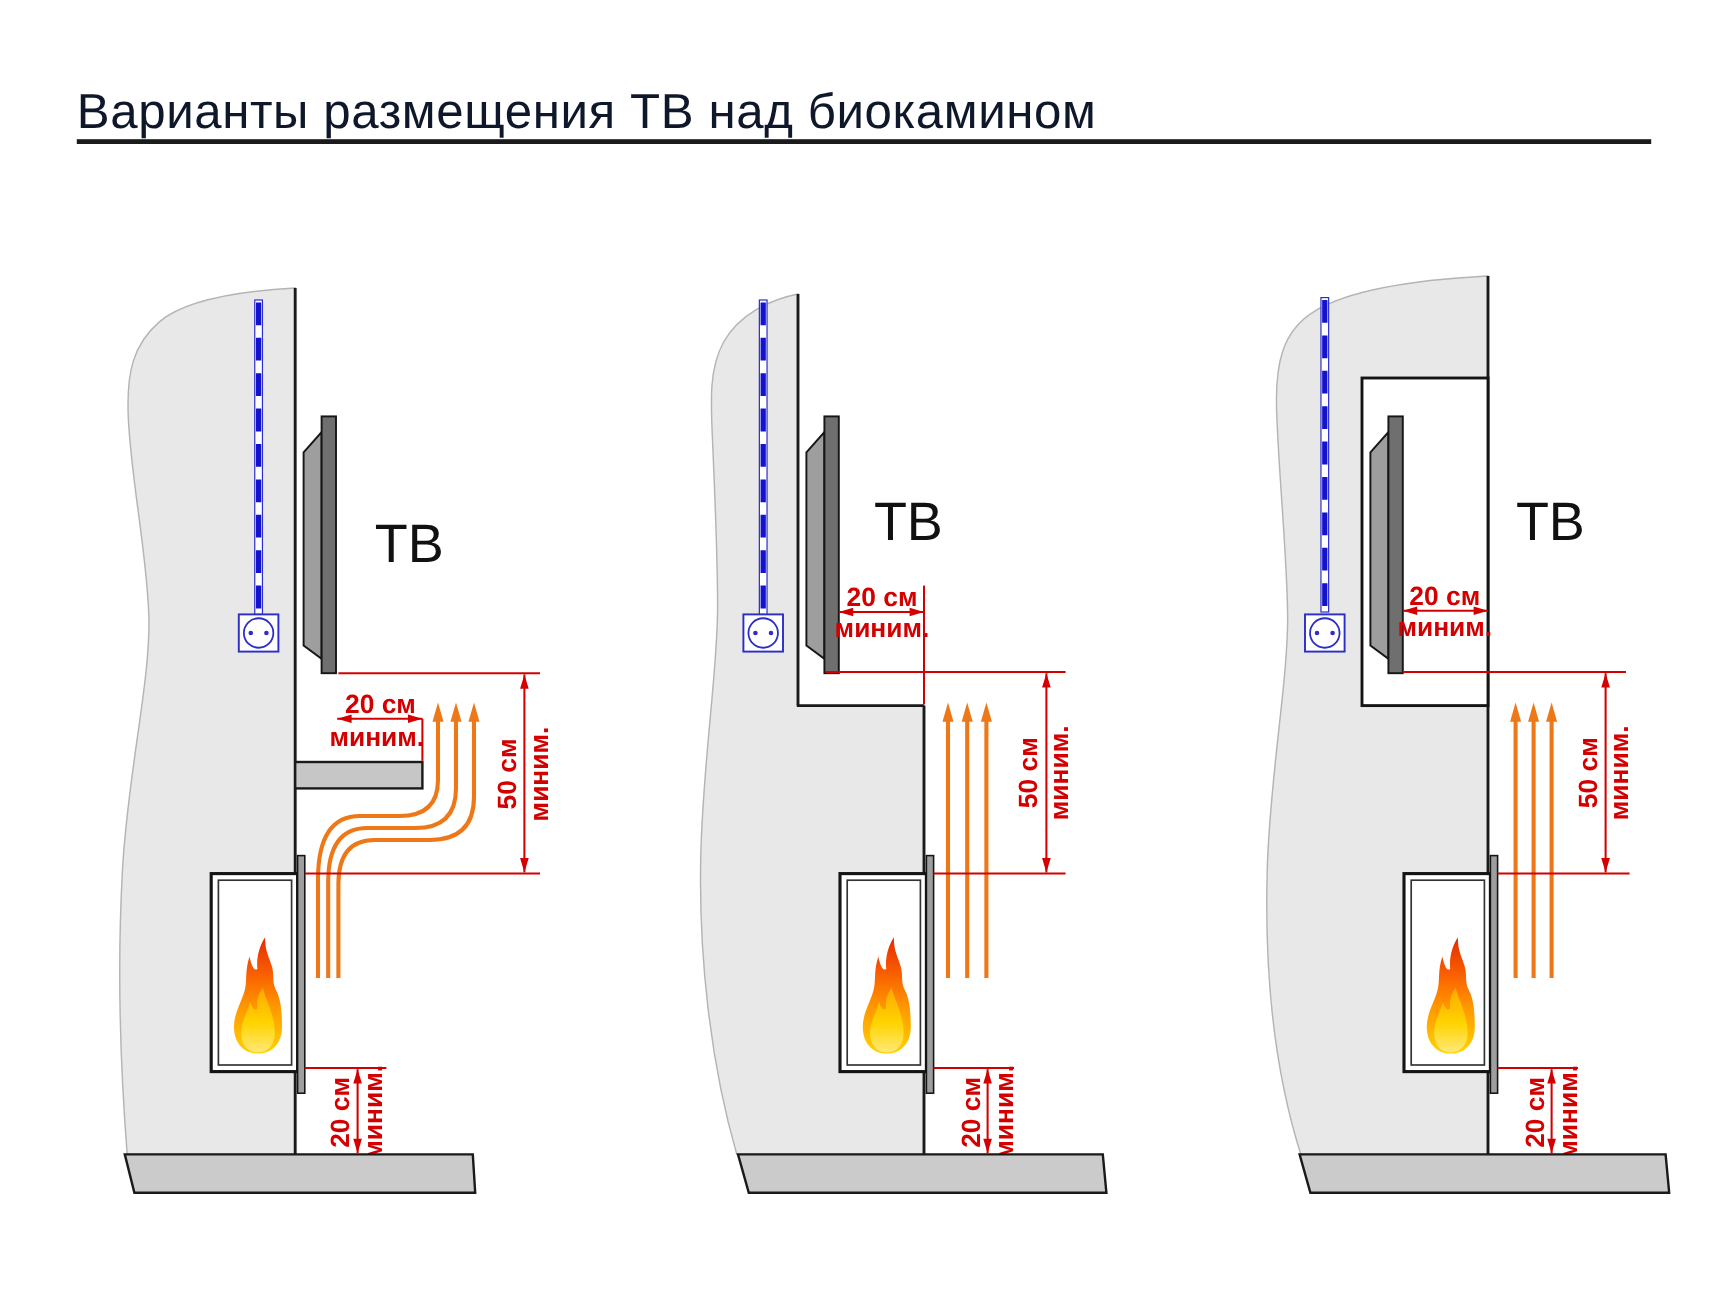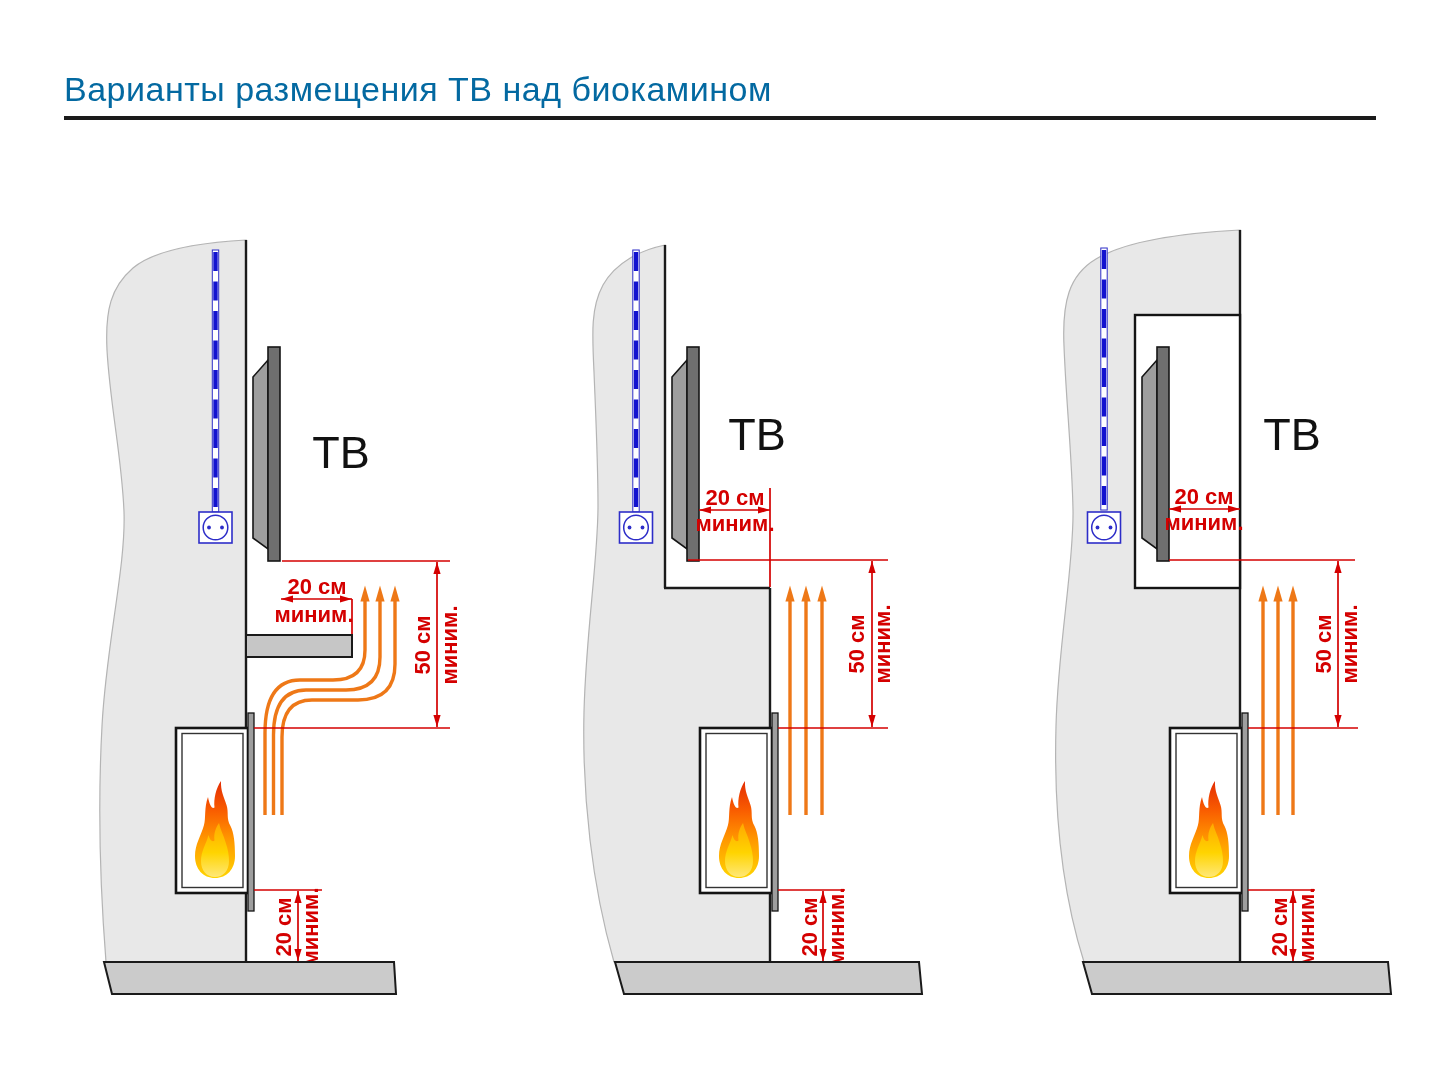--- a/index.html
+++ b/index.html
@@ -1,19 +1,19 @@
 <!DOCTYPE html>
 <html><head>
 <meta charset="utf-8">
 <style>
   html,body{margin:0;padding:0;background:#ffffff;}
   .page{position:relative;width:1440px;height:1080px;background:#ffffff;overflow:hidden;
         font-family:"Liberation Sans", sans-serif;}
   .title{position:absolute;left:64px;top:70px;width:1312px;
-         font-size:34px;font-weight:400;color:#0369a1;letter-spacing:0.5px;white-space:nowrap;}
+         font-size:41px;font-weight:400;color:#0f172a;letter-spacing:0.5px;white-space:nowrap;}
   .title-underline{position:absolute;left:64px;top:116px;width:1312px;height:3.5px;background:#1b1b1b;}
   svg{position:absolute;left:0;top:0;}
   .dim-text{font-family:"Liberation Sans", sans-serif;font-size:22px;font-weight:bold;fill:#d40000;}
   .tv-text{font-family:"Liberation Sans", sans-serif;font-size:45px;font-weight:400;fill:#111111;}
   .redline{stroke:#d40000;stroke-width:1.7;fill:none;}
   .redfill{fill:#d40000;stroke:none;}
   .heat{stroke:#ee7817;stroke-width:3.4;fill:none;}
   .heatfill{fill:#ee7817;stroke:none;}
   .blackline{stroke:#1a1a1a;stroke-width:2.4;fill:none;}
 </style>

